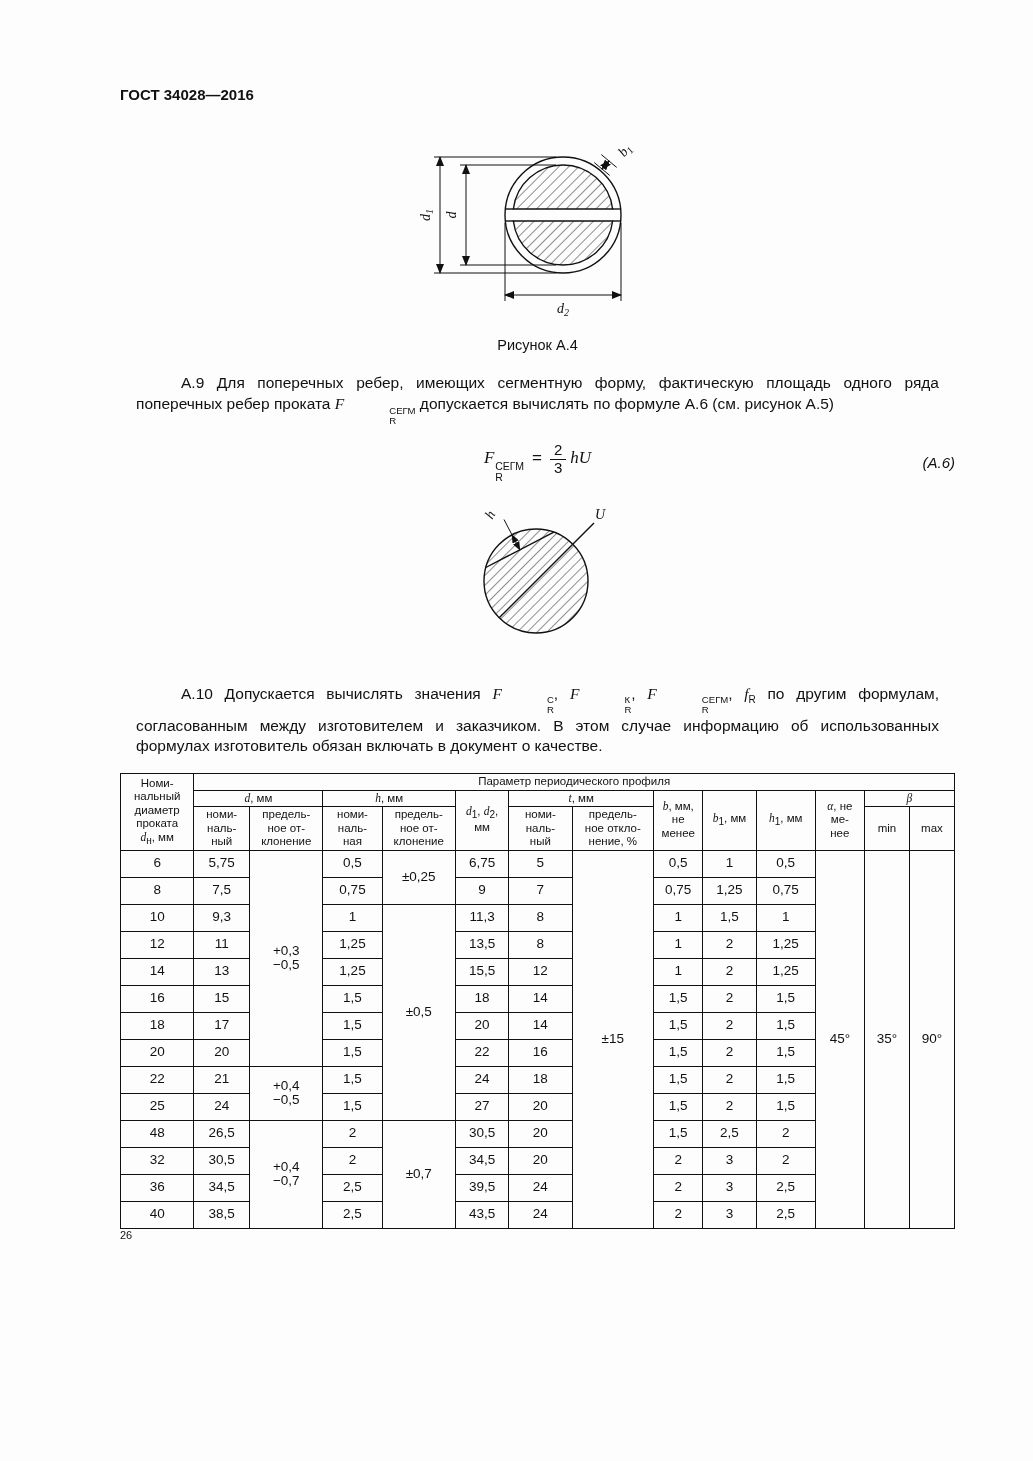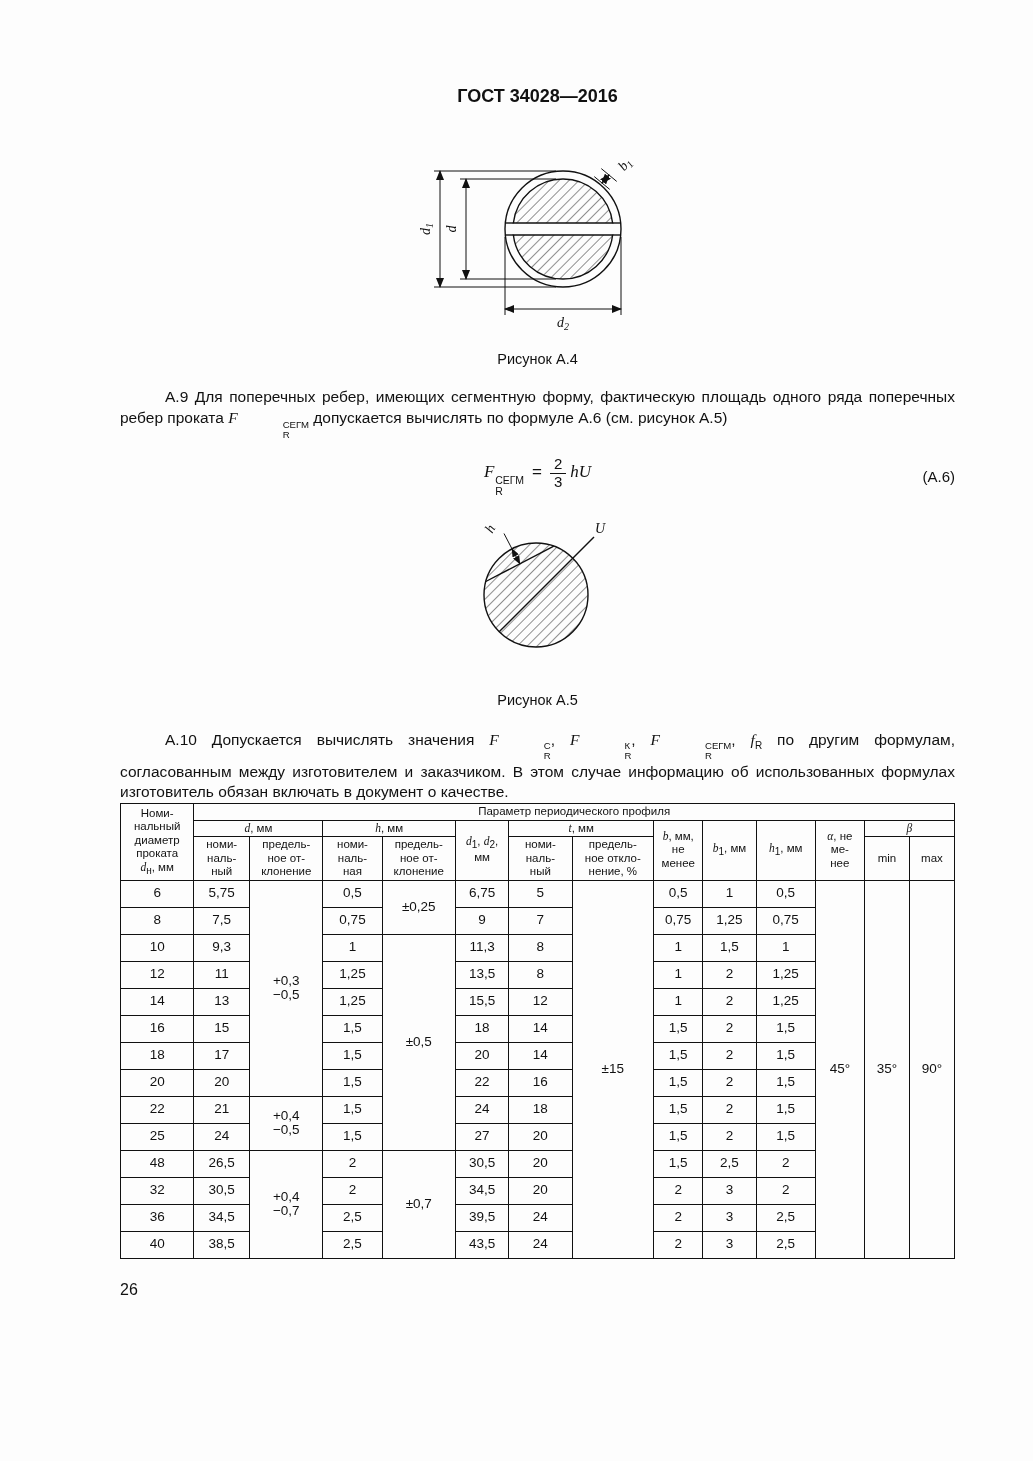--- a/index.html
+++ b/index.html
@@ -3,46 +3,46 @@
 <meta charset="utf-8">
 <style>
   html,body{margin:0;padding:0;}
   body{
     width:1033px;height:1461px;overflow:hidden;
     background:#fdfdfd;color:#111;
     font-family:"Liberation Sans",sans-serif;
     position:relative;
   }
   .page{padding:86px 78px 0 120px;box-sizing:border-box;}
-  .doc-header{font-size:18px;font-weight:700;margin:0 0 36px 0;text-align:center;}
+  .doc-header{font-size:15px;font-weight:700;margin:0 0 26px 0;}
   .fig-block{text-align:center;}
   .fig-caption{font-size:14.5px;margin-top:16px;}
-  .para{font-size:15.5px;line-height:1.34;text-align:justify;text-indent:45px;margin:0;}
+  .para{font-size:15.5px;line-height:1.34;text-align:justify;text-indent:45px;margin:16px;}
   .mt20{margin-top:20px;} .mt22{margin-top:22px;} .mt4{margin-top:4px;}
   i{font-family:"Liberation Serif",serif;}
   sub,sup{font-size:10px;}
   .stk{display:inline-flex;flex-direction:column;align-items:flex-start;
        font-size:62%;line-height:1.05;vertical-align:-0.5em;}
   .stk span{display:block;}
   .formula-row{position:relative;text-align:center;font-size:17px;margin:16px 0 10px 0;}
-  .formula-num{position:absolute;right:0;top:50%;transform:translateY(-50%);font-size:15px;}
+  .formula-num{position:absolute;right:0;top:50%;transform:translateY(-50%);font-size:15px;font-style:italic;}
   .fvar{font-style:italic;font-family:"Liberation Serif",serif;}
   .fstack{display:inline-flex;flex-direction:column;align-items:flex-start;
           font-size:10.5px;line-height:1.05;vertical-align:-7px;margin:0 4px 0 1px;}
   .frac{display:inline-block;vertical-align:-10px;text-align:center;line-height:1.12;margin:0 4px;font-size:15px;}
   .frac .num{display:block;border-bottom:1.4px solid #111;padding:0 4px;}
   .frac .den{display:block;}
   .eq{margin:0 4px;}
   .tbl-title{font-size:14.5px;line-height:1.32;margin:24px 0 6px 0;}
   .tbl-title .sp{letter-spacing:3px;}
   table.a1{border-collapse:collapse;width:100%;table-layout:fixed;border:1.6px solid #111;}
   .a1 th,.a1 td{border:1px solid #111;text-align:center;vertical-align:middle;padding:1px 2px;}
   .a1 th{font-weight:400;font-size:11.5px;line-height:1.18;margin-left:18px;}
   .a1 td{font-size:13.5px;height:24px;line-height:1.1;}
-  .page-num{font-size:16px;margin-top:22px;}
+  .page-num{font-size:11px;}
   svg text{font-family:"Liberation Serif",serif;}
 </style>
 </head>
 <body>
 
 <div class="page">
 
   <div class="doc-header">ГОСТ 34028—2016</div>
 
   <div class="fig-block">
@@ -120,21 +120,20 @@
       </g>
       <g stroke="#111" stroke-width="1" fill="none">
         <line x1="91.8" y1="56.8" x2="84" y2="41.9" marker-start="url(#ar2)" marker-end="url(#ar2)"></line>
         <line x1="84" y1="41.9" x2="76" y2="26.5"></line>
       </g>
       <g fill="#111" font-size="14" font-style="italic">
         <text x="66" y="24" text-anchor="middle" transform="rotate(-60 66 24)"><tspan>h</tspan></text>
         <text x="172" y="26" text-anchor="middle"><tspan>U</tspan></text>
       </g>
     </svg>
-    <div class="fig-caption">Рисунок А.5</div>
   </div>
 
   <p class="para mt22">А.10 Допускается вычислять значения <i>F</i><span class="stk">
         <span>С</span>
         <span>R</span>
       </span>, <i>F</i><span class="stk">
         <span>К</span>
         <span>R</span>
       </span>, <i>F</i><span class="stk">
         <span>СЕГМ</span>

